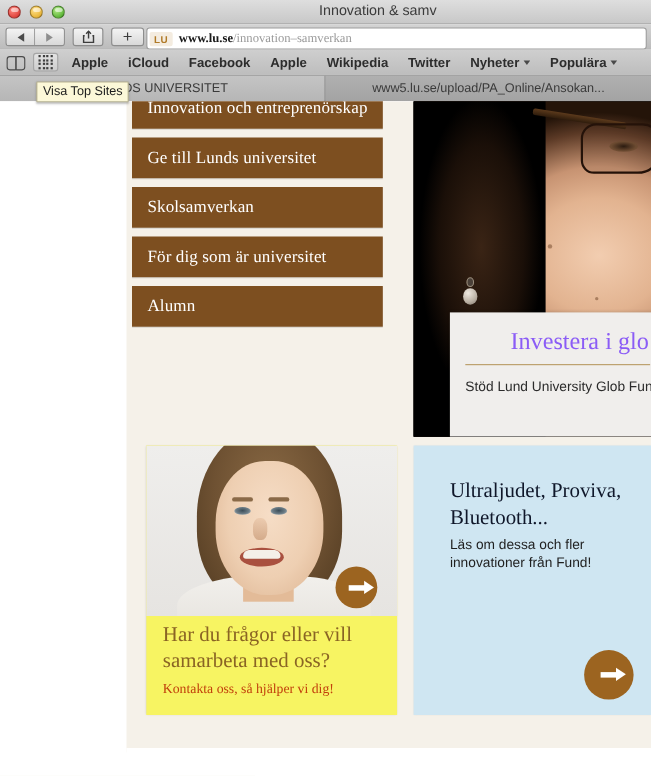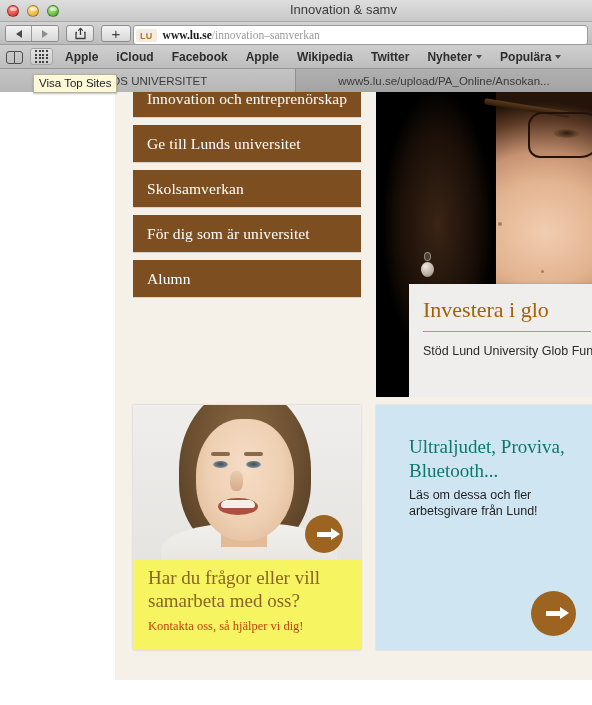--- a/index.html
+++ b/index.html
@@ -290,21 +290,21 @@
     position: absolute;
     top: 0; left: 115px;
     width: 477px;
     min-height: 592px;
     background: #f5f1e9;
   }
 
   
   .navcol {
     position: absolute;
-    top: -12px; left: 18px;
+    top: -12px; left: 5px;
     width: 228px;
   }
   .navbtn {
     background: #7d4f20;
     color: #ffffff;
     font-family: "Liberation Serif", serif;
     font-size: 15.5px;
     height: 37px;
     margin-bottom: 8px;
     display: flex;
@@ -406,23 +406,24 @@
     left: 33px; bottom: 0;
     width: 190px;
     min-height: 113px;
     background: #f0eeec;
     padding: 14px 10px 12px 14px;
     box-shadow: 0 0 3px rgba(0,0,0,0.18);
   }
   .caption-title {
     font-family: "Liberation Serif", serif;
     font-size: 22px;
-    color: #a16207;
+    color: #8b5cf6;
     white-space: nowrap;
     line-height: 1.1;
+    margin-left: 41px;
   }
   .caption-rule {
     width: 168px;
     height: 1px;
     background: #b79a63;
     margin: 9px 0 10px 0;
   }
   .caption-body {
     font-size: 12.5px;
     color: #2b2b2b;
@@ -573,21 +574,21 @@
     overflow: hidden;
   }
   .blue-text {
     position: absolute;
     top: 30px; left: 33px;
     width: 175px;
   }
   .blue-title {
     font-family: "Liberation Serif", serif;
     font-size: 19px;
-    color: #0f766e;
+    color: #0f172a;
     line-height: 1.25;
   }
   .blue-sub {
     margin-top: 4px;
     font-size: 12.5px;
     color: #1f1f1f;
     line-height: 1.35;
     font-family: "Liberation Sans", sans-serif;
   }
   .card-blue .arrow-circle {
@@ -774,21 +775,21 @@
         </div>
         <div class="yellow-text">
           <div class="yellow-title">Har du frågor eller vill samarbeta med oss?</div>
           <div class="yellow-sub">Kontakta oss, så hjälper vi dig!</div>
         </div>
       </div>
 
       <div class="card-blue">
         <div class="blue-text">
           <div class="blue-title">Ultraljudet, Proviva, Bluetooth...</div>
-          <div class="blue-sub">Läs om dessa och fler arbetsgivare från Lund!</div>
+          <div class="blue-sub">Läs om dessa och fler innovationer från Fund!</div>
         </div>
         <div class="arrow-circle">
           <span class="shaft"></span>
         </div>
       </div>
 
       <div class="page-bottom-edge"></div>
     </div>
   </div>
 

